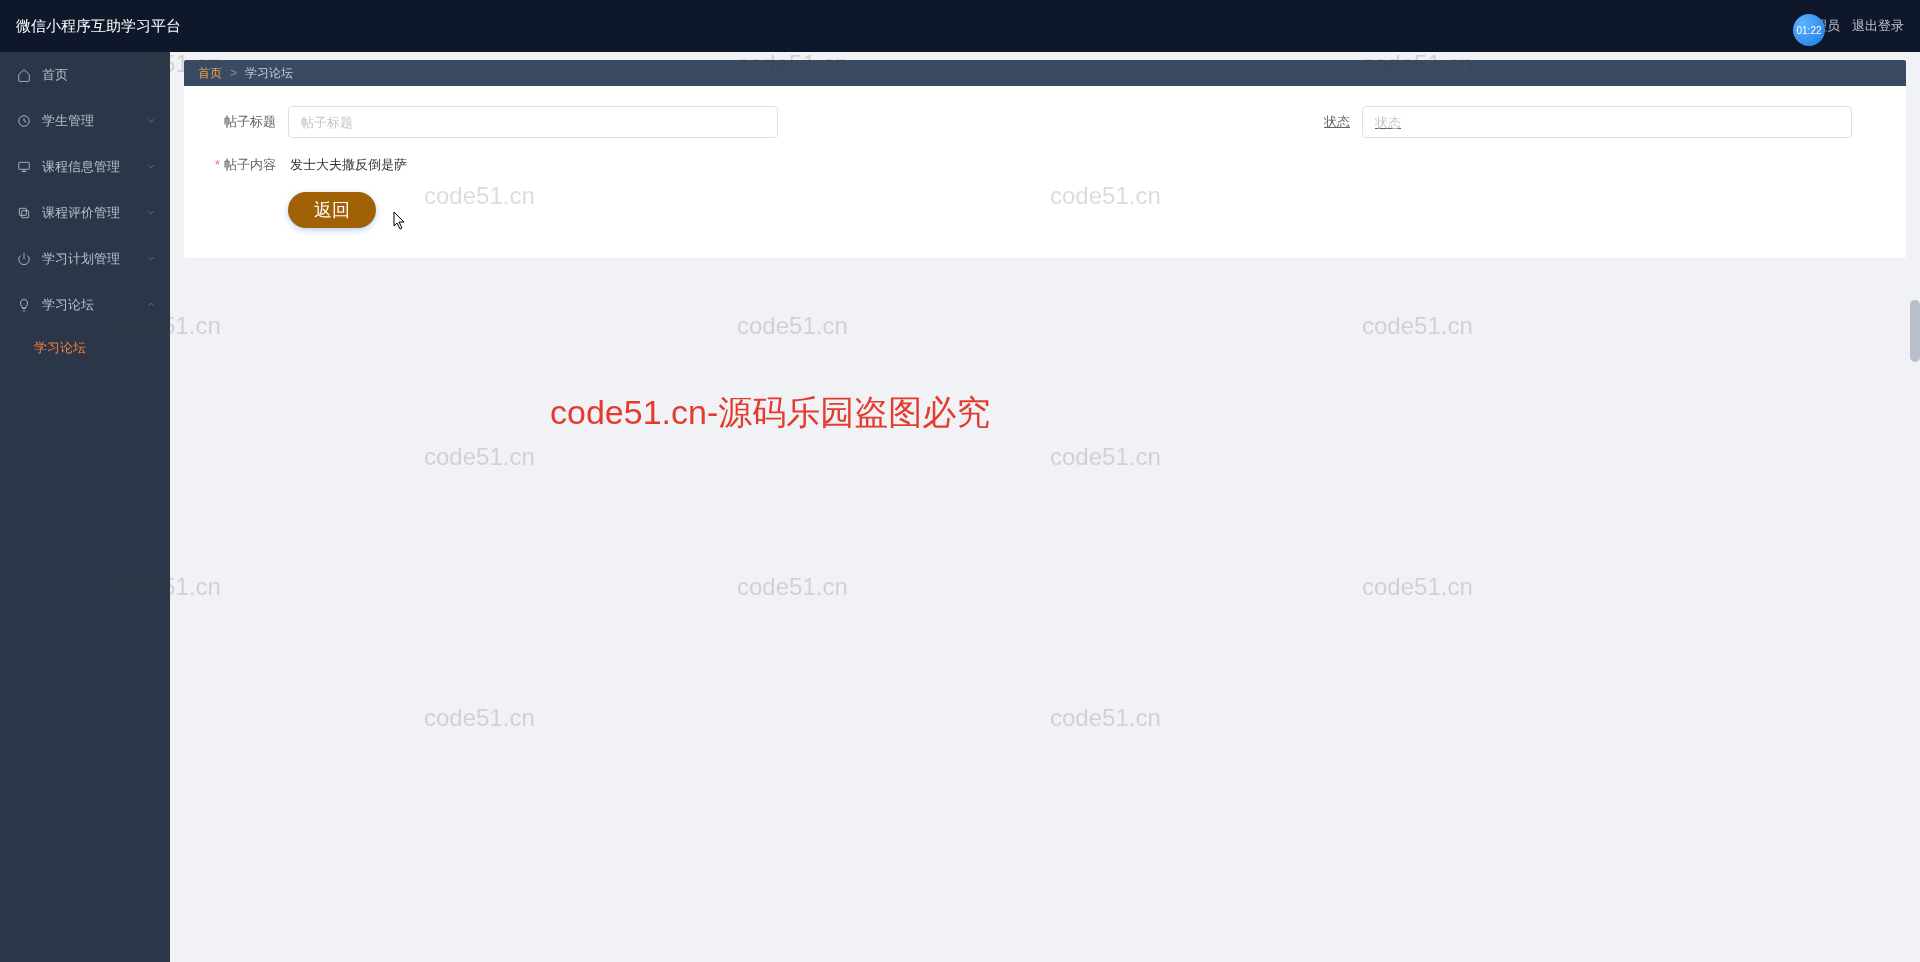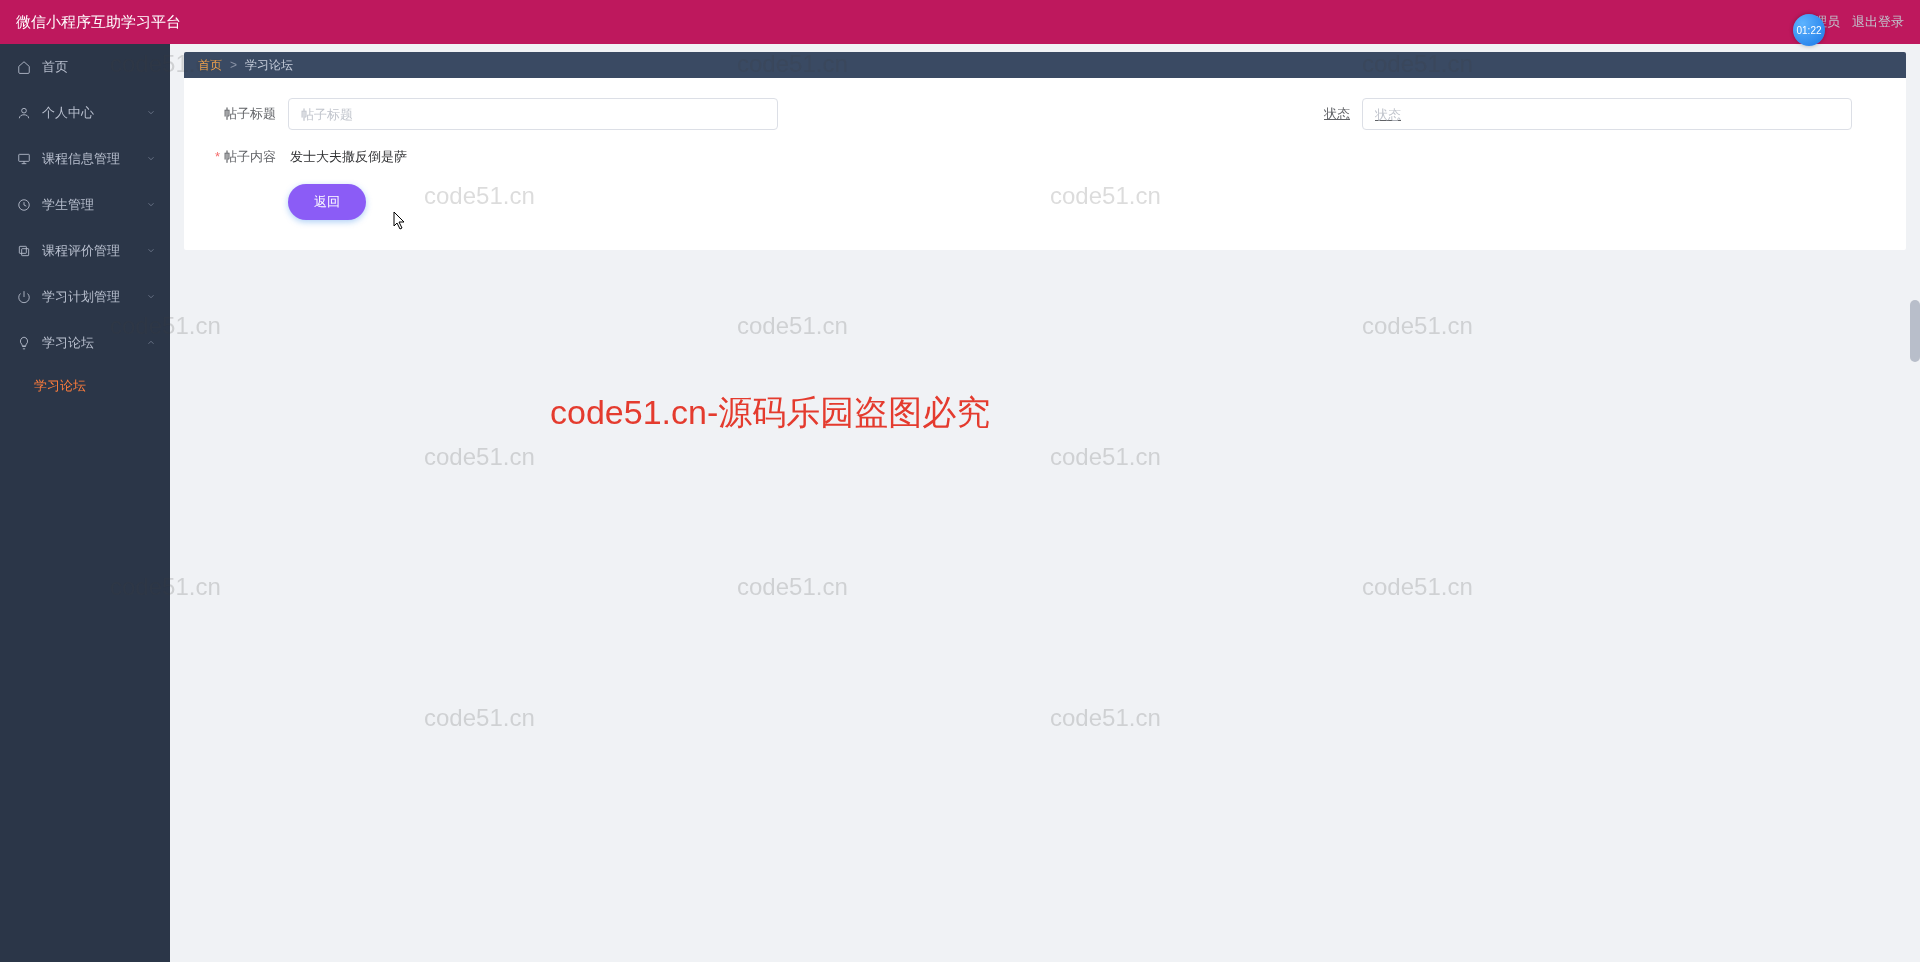--- a/index.html
+++ b/index.html
@@ -1,22 +1,22 @@
 <!DOCTYPE html>
 <html><head>
 <meta charset="utf-8">
 <style>
   * { box-sizing: border-box; margin: 0; padding: 0; }
   html, body { height: 100%; font-family: "Helvetica Neue", Helvetica, "PingFang SC", "Hiragino Sans GB", "Microsoft YaHei", Arial, sans-serif; }
   body { background: #f0f2f5; color: #333; position: relative; overflow: hidden; }
 
   
   .header {
-    height: 44px;
-    background: #be185d;
+    height: 52px;
+    background: #0f172a;
     color: #e8e8e8;
     display: flex;
     align-items: center;
     justify-content: space-between;
     padding: 0 16px;
     font-size: 14px;
     position: relative;
     z-index: 10;
   }
   .header .title { font-size: 15px; color: #ffffff; }
@@ -116,27 +116,27 @@
     padding: 0 12px;
     font-size: 13px;
     color: #606266;
     outline: none;
   }
   .form-input::placeholder { color: #c0c4cc; }
   .form-static { font-size: 13px; color: #303133; padding-left: 2px; }
 
   .btn-row { padding-left: 90px; margin-top: 10px; }
   .btn-primary {
-    background: #8b5cf6;
+    background: #a16207;
     color: #fff;
     border: none;
     border-radius: 18px;
     height: 36px;
     padding: 0 26px;
-    font-size: 13px;
+    font-size: 18px;
     cursor: pointer;
     box-shadow: 0 2px 6px rgba(26,120,230,0.35);
   }
 
   
   .watermark-layer {
     position: absolute;
     inset: 0;
     pointer-events: none;
     z-index: 5;
@@ -188,55 +188,43 @@
 
     <div class="menu-item">
       <span class="icon">
         <svg viewBox="0 0 24 24">
             <path d="M3 11l9-8 9 8v10a2 2 0 0 1-2 2H5a2 2 0 0 1-2-2z"></path>
           </svg>
       </span>
       <span>首页</span>
     </div>
 
-    <div class="menu-item">
-      <span class="icon">
-        <svg viewBox="0 0 24 24">
-            <circle cx="12" cy="8" r="4"></circle>
-            <path d="M4 21c0-4 4-6 8-6s8 2 8 6"></path>
-          </svg>
-      </span>
-      <span>个人中心</span>
+
+    <div class="menu-item">
+      <span class="icon">
+        <svg viewBox="0 0 24 24">
+            <circle cx="12" cy="12" r="9"></circle>
+            <polyline points="12 7 12 12 16 14"></polyline>
+          </svg>
+      </span>
+      <span>学生管理</span>
       <span class="chevron"><svg viewBox="0 0 24 24">
             <polyline points="6 9 12 15 18 9"></polyline>
           </svg></span>
     </div>
 
     <div class="menu-item">
       <span class="icon">
         <svg viewBox="0 0 24 24">
             <rect x="3" y="4" width="18" height="12" rx="1"></rect>
             <line x1="8" y1="20" x2="16" y2="20"></line>
             <line x1="12" y1="16" x2="12" y2="20"></line>
           </svg>
       </span>
       <span>课程信息管理</span>
-      <span class="chevron"><svg viewBox="0 0 24 24">
-            <polyline points="6 9 12 15 18 9"></polyline>
-          </svg></span>
-    </div>
-
-    <div class="menu-item">
-      <span class="icon">
-        <svg viewBox="0 0 24 24">
-            <circle cx="12" cy="12" r="9"></circle>
-            <polyline points="12 7 12 12 16 14"></polyline>
-          </svg>
-      </span>
-      <span>学生管理</span>
       <span class="chevron"><svg viewBox="0 0 24 24">
             <polyline points="6 9 12 15 18 9"></polyline>
           </svg></span>
     </div>
 
 
     <div class="menu-item">
       <span class="icon">
         <svg viewBox="0 0 24 24">
             <rect x="8" y="8" width="12" height="12" rx="1"></rect>

